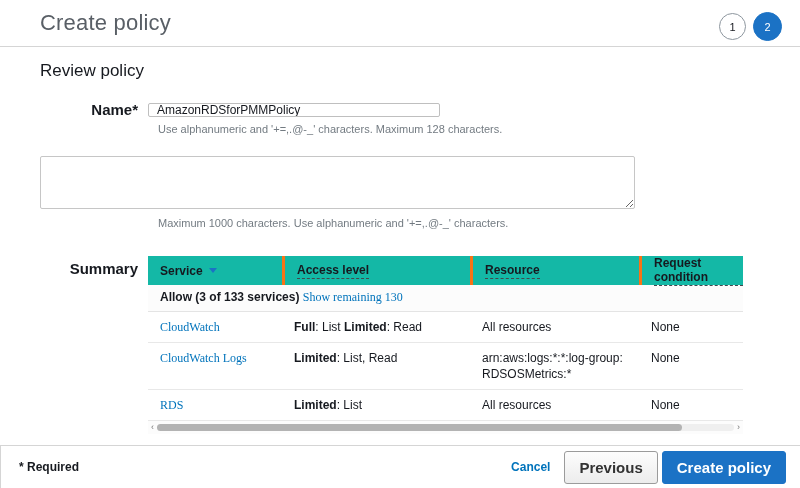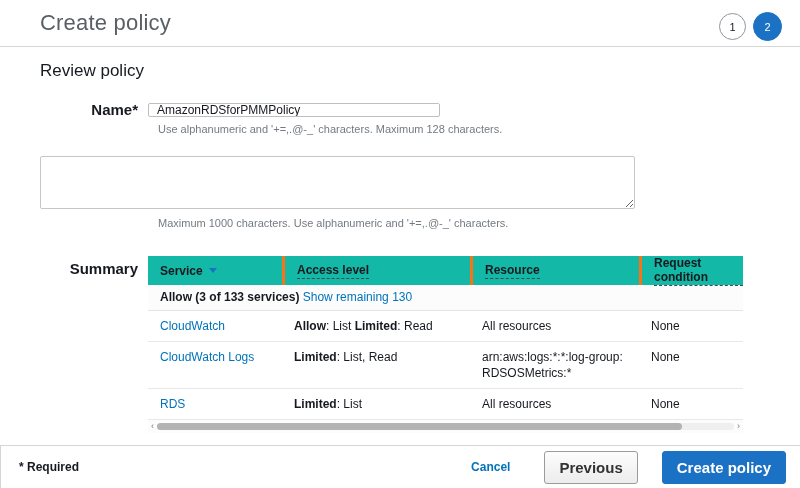--- a/index.html
+++ b/index.html
@@ -45,37 +45,37 @@
   .tbl-grid { display: grid; grid-template-columns: 134px 188px 169px 1fr; }
   .tbl-header { background: #14b8a6; height: 29px; align-items: center; }
   .tbl-header > div { padding-left: 12px; height: 29px; display: flex; align-items: center; }
   .tbl-header > div + div { border-left: 3px solid #f97316; }
   .th-label { font-weight: bold; font-size: 12px; color: #16191f; }
   .th-dashed { border-bottom: 1px dashed #43484d; padding-bottom: 1px; }
   .sort-arrow { display: inline-block; margin-left: 6px; width: 0; height: 0; border-left: 4px solid transparent; border-right: 4px solid transparent; border-top: 5px solid #1b72c5; }
 
   .group-row { padding: 5px 12px 6px 12px; background: #fcfcfc; border-bottom: 1px solid #e4e4e4; font-size: 12px; }
   .group-bold { font-weight: bold; }
-  a.link { color: #0073bb; text-decoration: none; cursor: pointer; }
+  a.link { color: #0073bb; text-decoration: none; cursor: pointer; font-family: Liberation Serif, serif; }
 
   .data-row { border-bottom: 1px solid #e8e8e8; background: #fff; }
   .data-row > div { padding: 7px 10px 7px 12px; font-size: 12px; line-height: 16px; }
   .svc-link { color: #0073bb; cursor: pointer; }
   .b { font-weight: bold; }
   .res-cell { word-break: break-all; }
 
   .hscrollbar { display: flex; align-items: center; height: 13px; padding: 2px 1px; background: #fcfcfc; }
   .scroll-arrow { font-size: 9px; color: #777; line-height: 9px; width: 7px; flex: 0 0 7px; text-align: center; cursor: default; }
   .scroll-track { flex: 1; height: 7px; background: #efefef; border-radius: 4px; position: relative; margin: 0 1px; }
   .scroll-thumb { position: absolute; left: 0; top: 0; height: 7px; width: 91%; background: #b3b3b3; border-radius: 4px; }
 
   
   .footer { position: absolute; left: 0; right: 0; bottom: 0; height: 43px; background: #fff; border-top: 1px solid #d5d5d5; border-left: 1px solid #d5d5d5; display: flex; align-items: center; justify-content: space-between; padding: 0 14px 0 18px; }
   .required-note { font-weight: bold; font-size: 12px; color: #16191f; }
-  .footer-actions { display: flex; align-items: center; gap: 24px; }
+  .footer-actions { display: flex; align-items: center; gap: 4px; }
   .cancel-link { color: #0073bb; font-weight: bold; font-size: 12px; margin-right: 10px; cursor: pointer; text-decoration: none; }
   .btn { font-family: "Liberation Sans", sans-serif; font-size: 15px; font-weight: bold; border-radius: 3px; padding: 7px 14px; cursor: pointer; }
   .btn-secondary { background: linear-gradient(#fdfdfd, #ececec); border: 1px solid #9b9b9b; color: #333; }
   .btn-primary { background: #1b72c5; border: 1px solid #1b72c5; color: #fff; }
 </style>
 </head>
 <body>
 
 <div class="top-header">
   <div class="page-title">Create policy</div>
@@ -124,21 +124,21 @@
         </div>
       </div>
 
       <div class="group-row">
         <span class="group-bold">Allow (3 of 133 services)</span>
         <a class="link">Show remaining 130</a>
       </div>
 
       <div class="tbl-grid data-row">
         <div><a class="svc-link link">CloudWatch</a></div>
-        <div><span class="b">Allow</span><span>: List </span><span class="b">Limited</span><span>: Read</span></div>
+        <div><span class="b">Full</span><span>: List </span><span class="b">Limited</span><span>: Read</span></div>
         <div class="res-cell">All resources</div>
         <div>None</div>
       </div>
 
       <div class="tbl-grid data-row">
         <div><a class="svc-link link">CloudWatch Logs</a></div>
         <div><span class="b">Limited</span><span>: List, Read</span></div>
         <div class="res-cell">arn:aws:logs:*:*:log-group:RDSOSMetrics:*</div>
         <div>None</div>
       </div>

